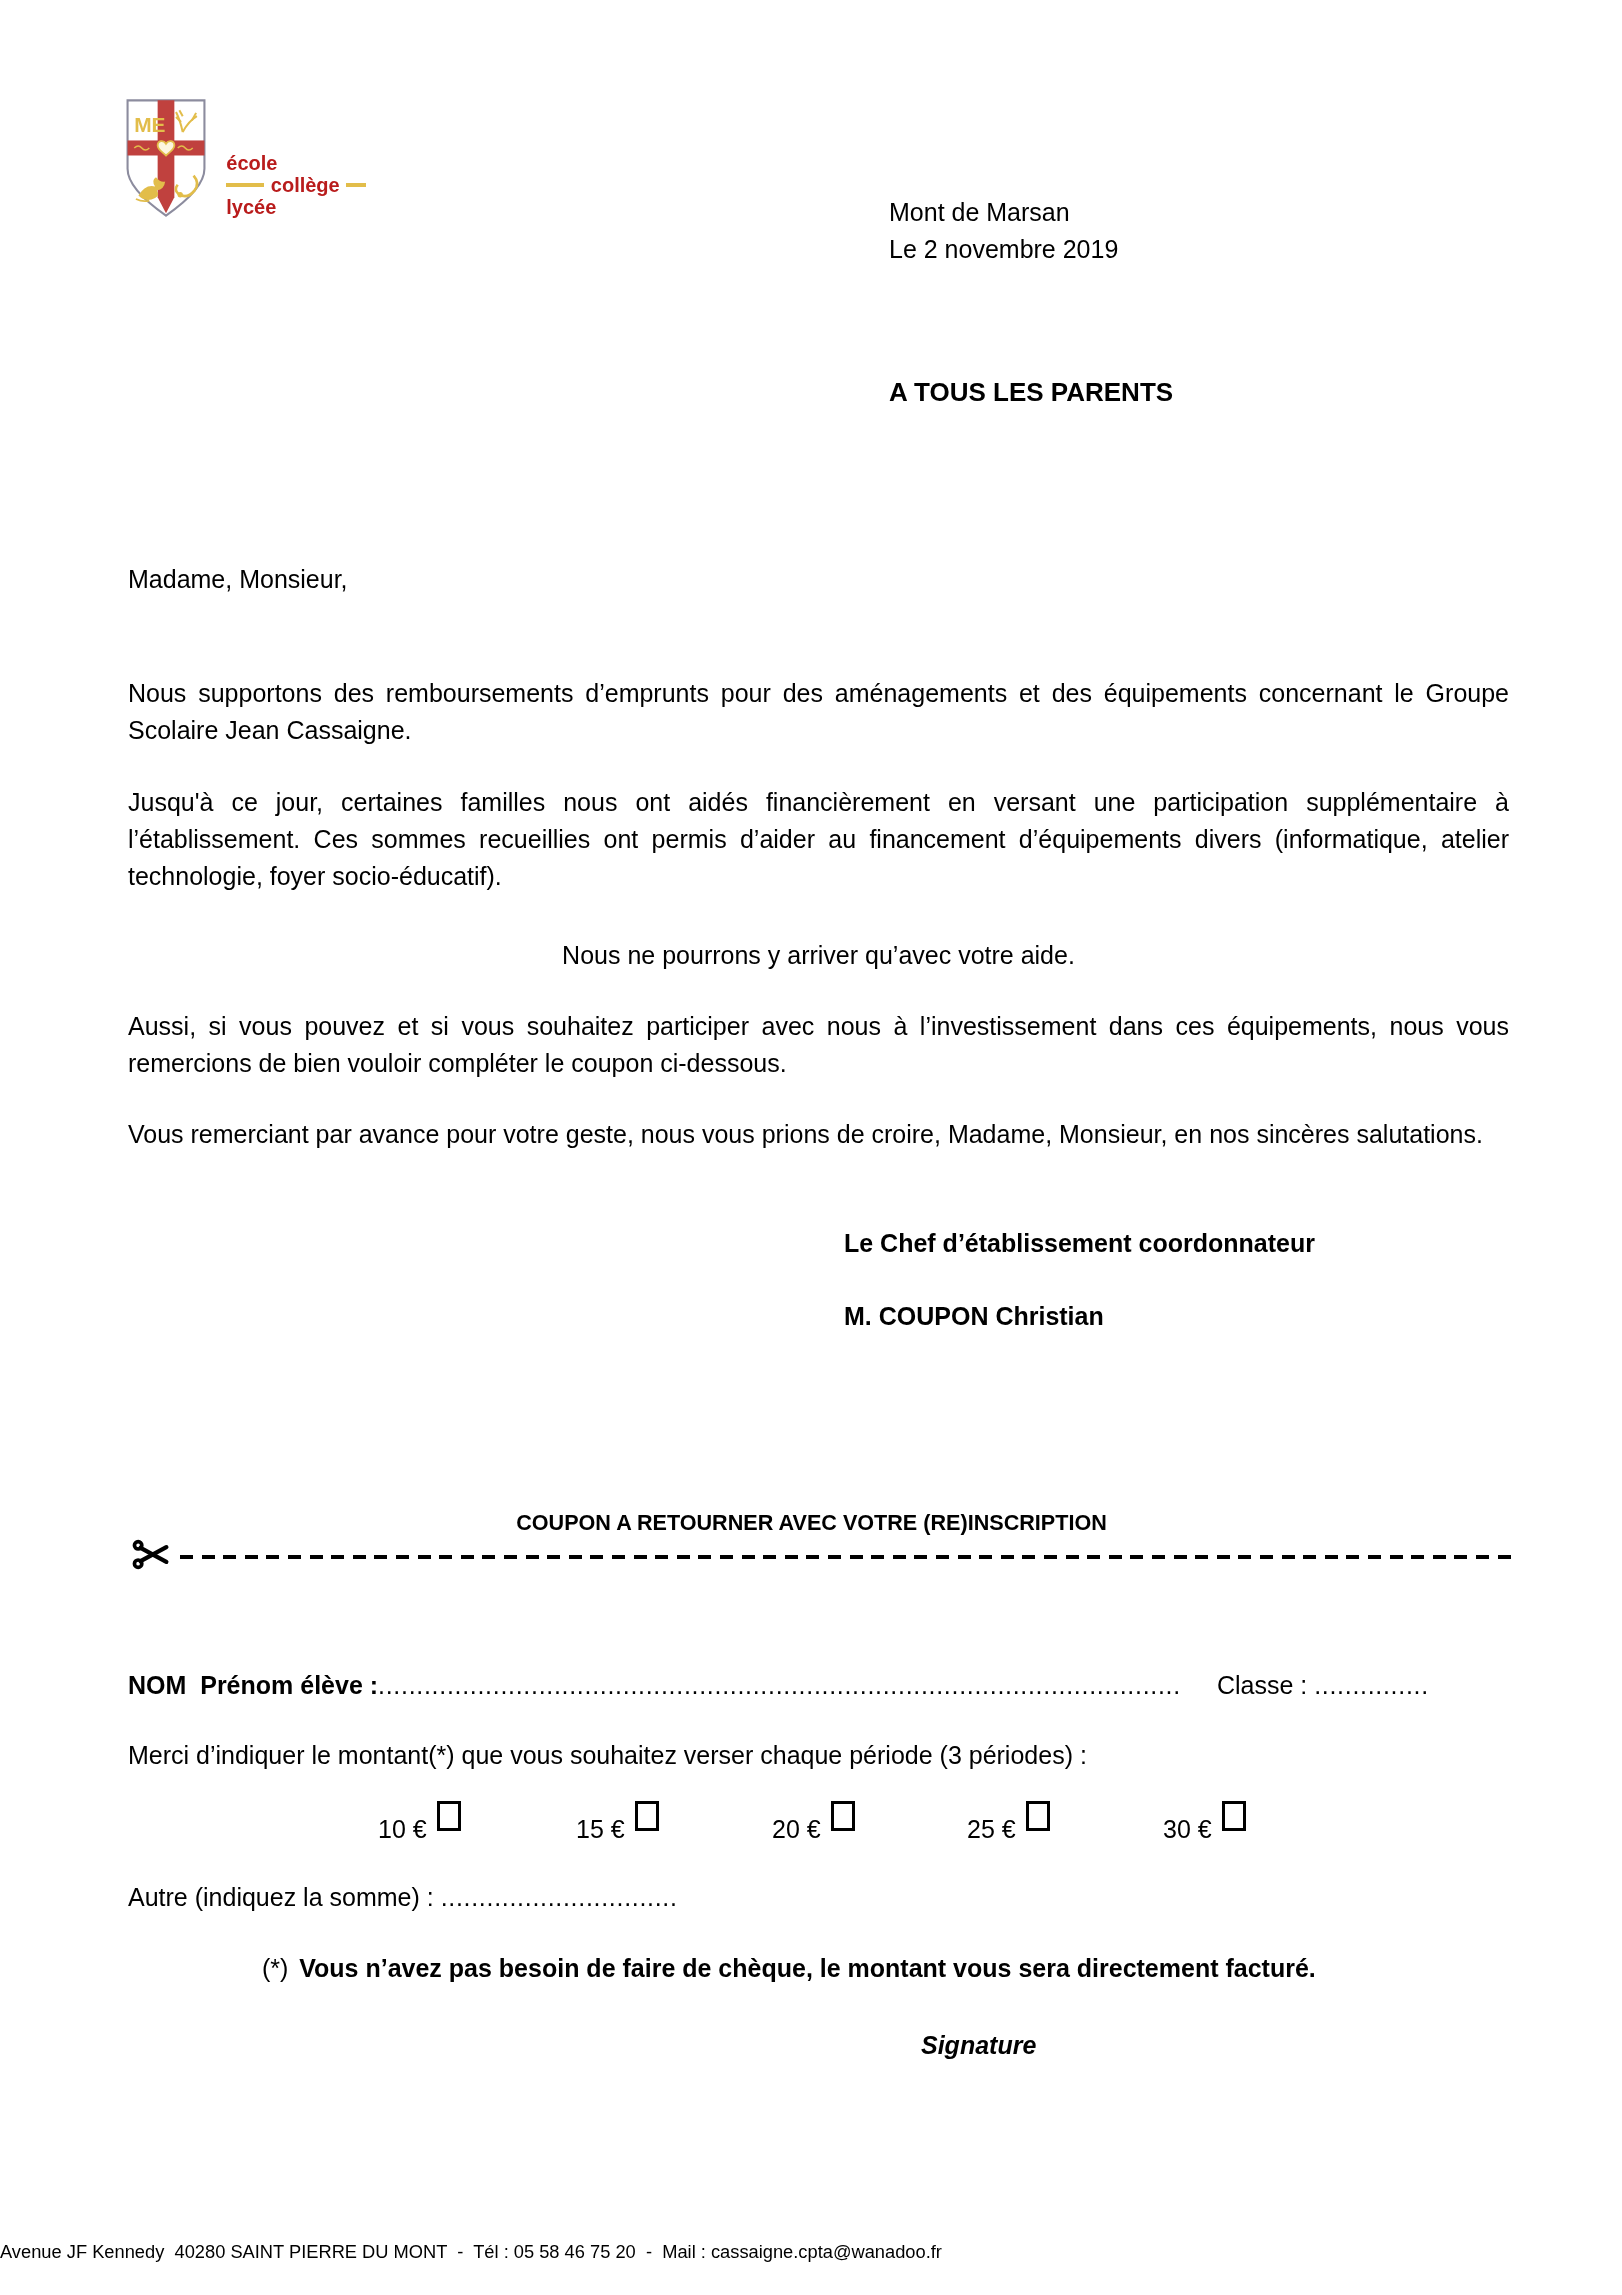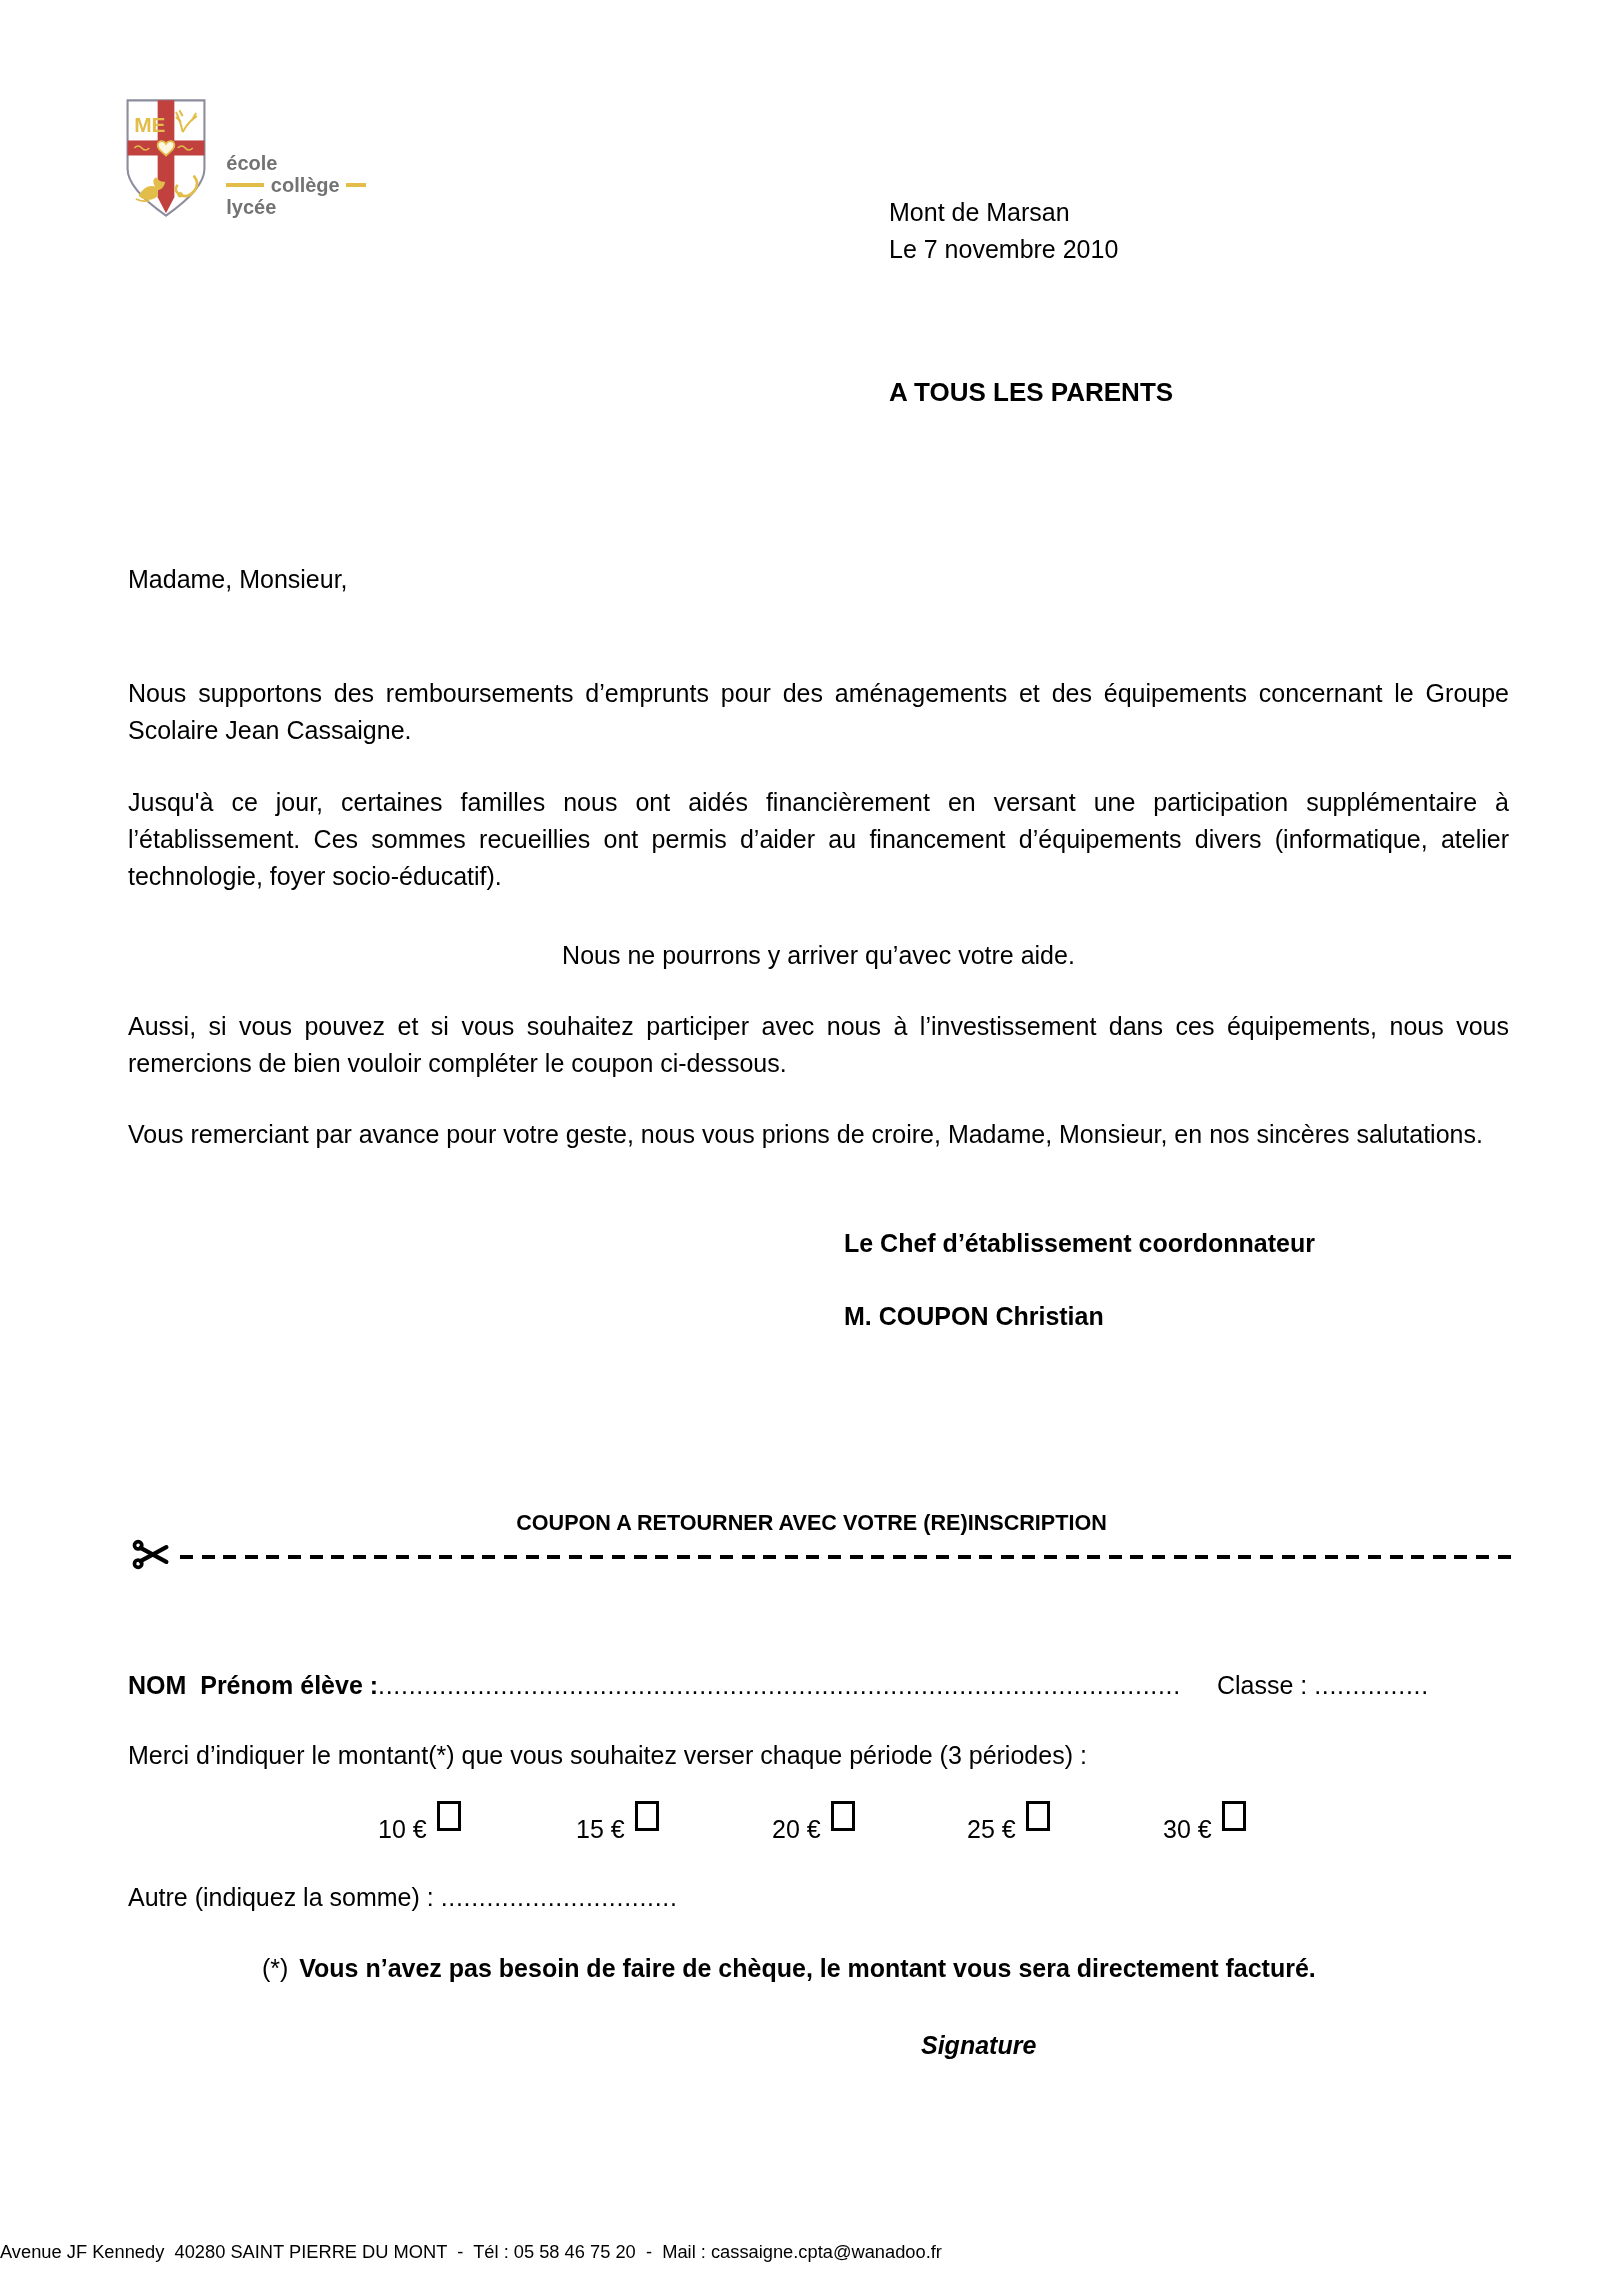--- a/index.html
+++ b/index.html
@@ -59,34 +59,34 @@
       </g>
       <g>
         <path d="M17,118 q8,-14 20,-11 q-5,-7 1,-11 q6,7 11,5 q-1,9 -10,11 q4,6 -2,9 q-11,6 -20,-3 z" fill="#e2bd4a"></path>
         <path d="M14,122 q8,4 16,2" stroke="#e2bd4a" stroke-width="2" fill="none"></path>
       </g>
       <g stroke="#e2bd4a" fill="none">
         <path d="M83,94 q8,9 1,18 q-9,11 -19,4 q-6,-5 -1,-11" stroke-width="3.2"></path>
         <circle cx="67" cy="117" r="3.2" fill="#e2bd4a" stroke="none"></circle>
       </g>
     </svg>
-    <div class="logo-text" style="color:#737373;">
+    <div class="logo-text" style="color:#b91c1c;">
       <div class="logo-line">école</div>
       <div class="logo-line">
         <span class="gold-dash long" style="background:#e2bd4a;"></span>
         <span>collège</span>
         <span class="gold-dash short" style="background:#e2bd4a;"></span>
       </div>
       <div class="logo-line">lycée</div>
     </div>
   </div>
 
   <div class="abs body-text" style="left:889px; top:194px;">
     <div>Mont de Marsan</div>
-    <div>Le 7 novembre 2010</div>
+    <div>Le 2 novembre 2019</div>
   </div>
 
   <div class="abs b" style="left:889px; top:377px; font-size:26px;">A TOUS LES PARENTS</div>
 
   <div class="abs body-text para" style="top:561px;">Madame, Monsieur,</div>
 
   <div class="abs body-text para just" style="top:675px;">Nous supportons des remboursements d’emprunts pour des aménagements et des équipements concernant le Groupe Scolaire Jean Cassaigne.</div>
 
   <div class="abs body-text para just" style="top:784px;">Jusqu'à ce jour, certaines familles nous ont aidés financièrement en versant une participation supplémentaire à l’établissement. Ces sommes recueillies ont permis d’aider au financement d’équipements divers (informatique, atelier technologie, foyer socio-éducatif).</div>
 

